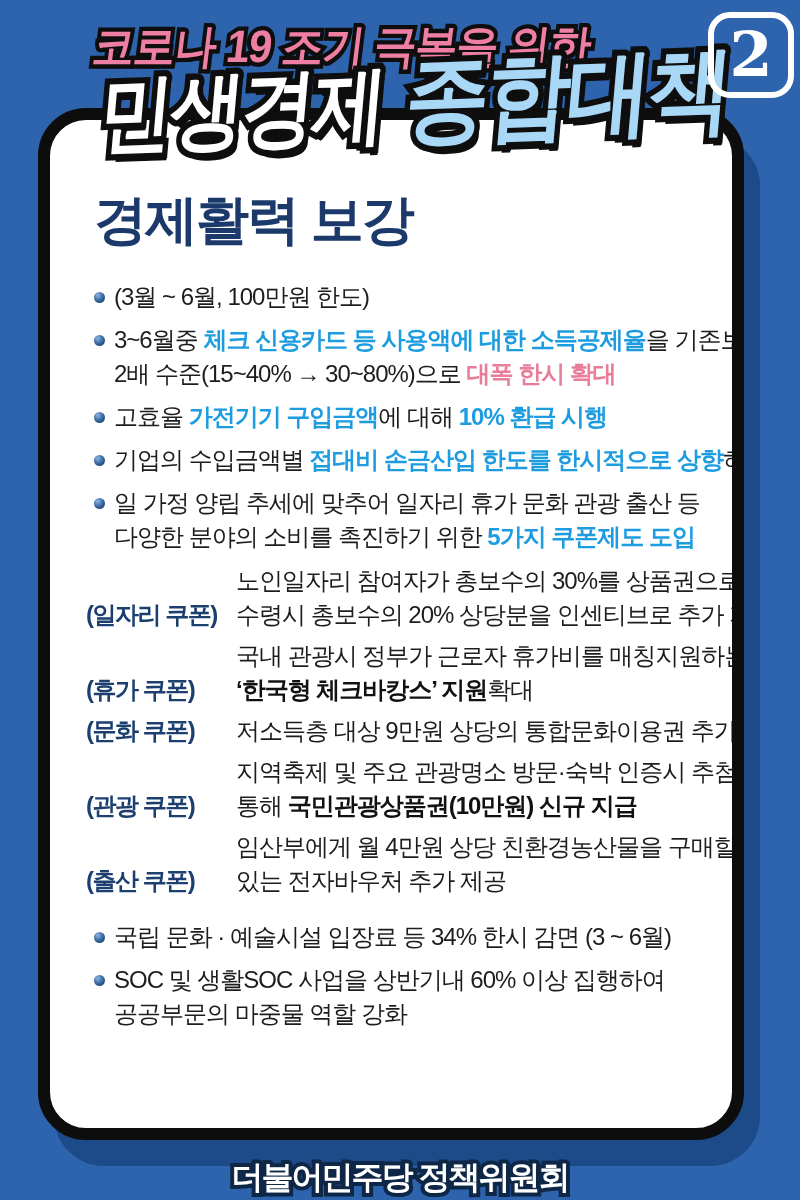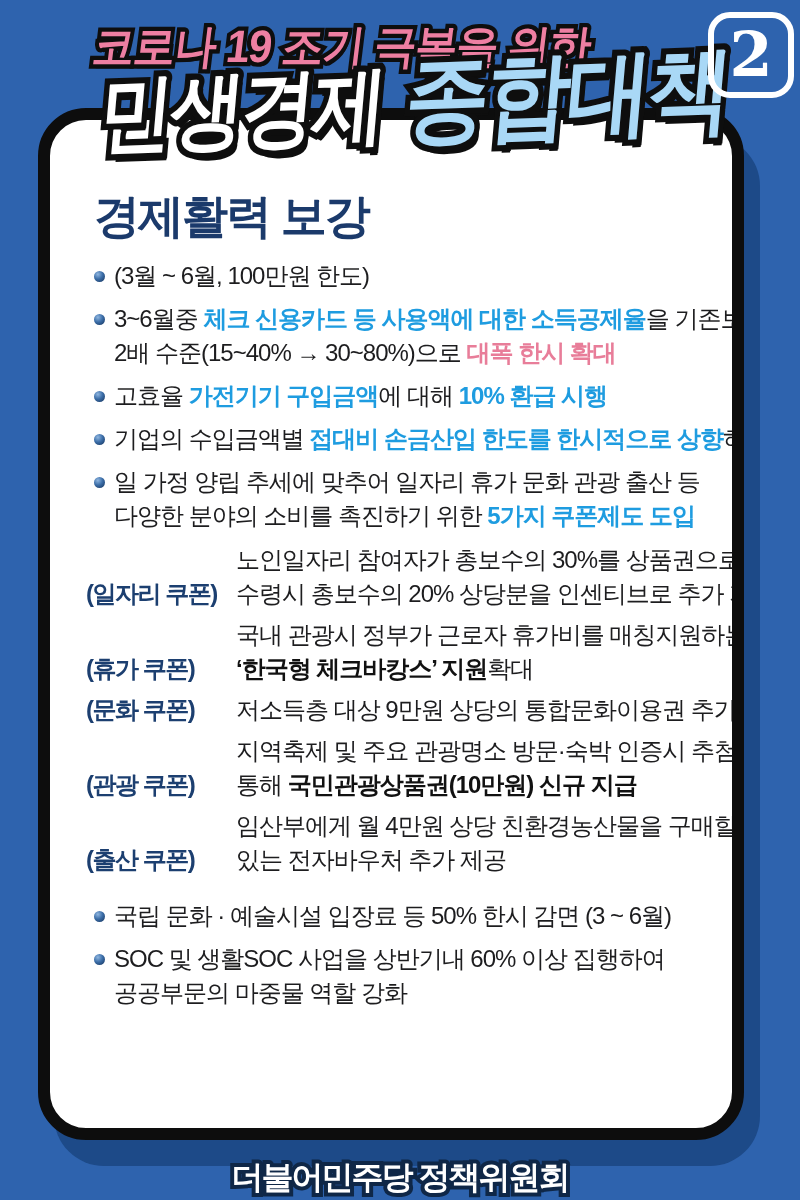--- a/index.html
+++ b/index.html
@@ -15,22 +15,22 @@
     background:#1d4a88; border-radius:50px; z-index:1;
   }
   .card {
     position:absolute; left:38px; top:108px; width:706px; height:1032px;
     background:#ffffff; border:12px solid #0d0d0d; border-radius:48px;
     z-index:2; overflow:hidden;
   }
   .card-content { position:absolute; left:0; top:0; right:0; padding:70px 16px 0 44px; }
 
   .section-title {
-    font-size:46px; font-weight:900; color:#1b3a6b;
-    letter-spacing:-2px; margin-bottom:16px; line-height:1.15;
+    font-size:53px; font-weight:900; color:#1b3a6b;
+    letter-spacing:-2px; margin-bottom:29px; line-height:1.15;
   }
 
   .bullet-item { display:flex; align-items:flex-start; margin-bottom:9px; }
   .dot {
     flex:0 0 auto; width:11px; height:11px; border-radius:50%;
     background:radial-gradient(circle at 35% 30%, #8fb6e0 0%, #3c6ea8 45%, #122f57 100%);
     margin:12px 9px 0 0;
   }
   .line { font-size:24px; line-height:34px; letter-spacing:-1px; color:#1d1d1f; white-space:nowrap; }
   .seg-n    { font-weight:400; color:#1d1d1f; }
@@ -171,21 +171,21 @@
               <div class="line"><span class="seg-n">임산부에게 월 4만원 상당 친환경농산물을 구매할 수</span></div>
               <div class="line"><span class="seg-n">있는 전자바우처 추가 제공</span></div>
             </div>
           </div>
         </div>
 
       <div id="bullets-bottom">
           <div class="bullet-item">
             <span class="dot"></span>
             <div>
-              <div class="line"><span class="seg-n">국립 문화 · 예술시설 입장료 등 50% 한시 감면 (3 ~ 6월)</span></div>
+              <div class="line"><span class="seg-n">국립 문화 · 예술시설 입장료 등 34% 한시 감면 (3 ~ 6월)</span></div>
             </div>
           </div>
           <div class="bullet-item">
             <span class="dot"></span>
             <div>
               <div class="line"><span class="seg-n">SOC 및 생활SOC 사업을 상반기내 60% 이상 집행하여</span></div>
               <div class="line"><span class="seg-n">공공부문의 마중물 역할 강화</span></div>
             </div>
           </div>
         </div>

